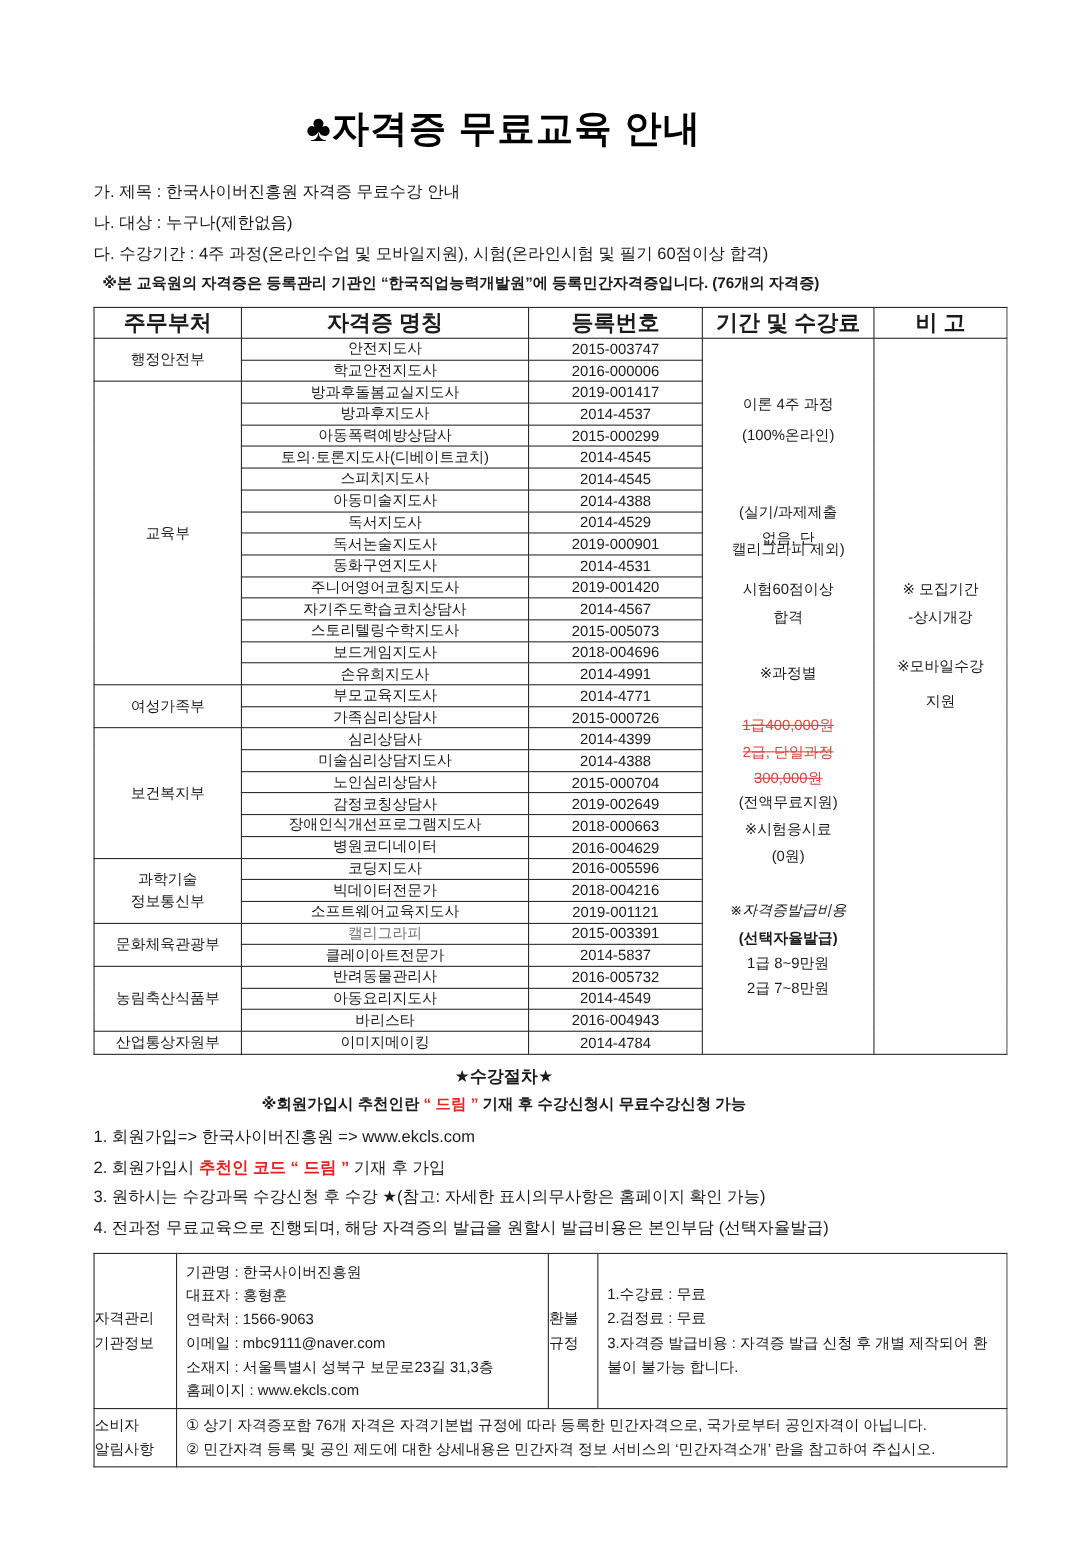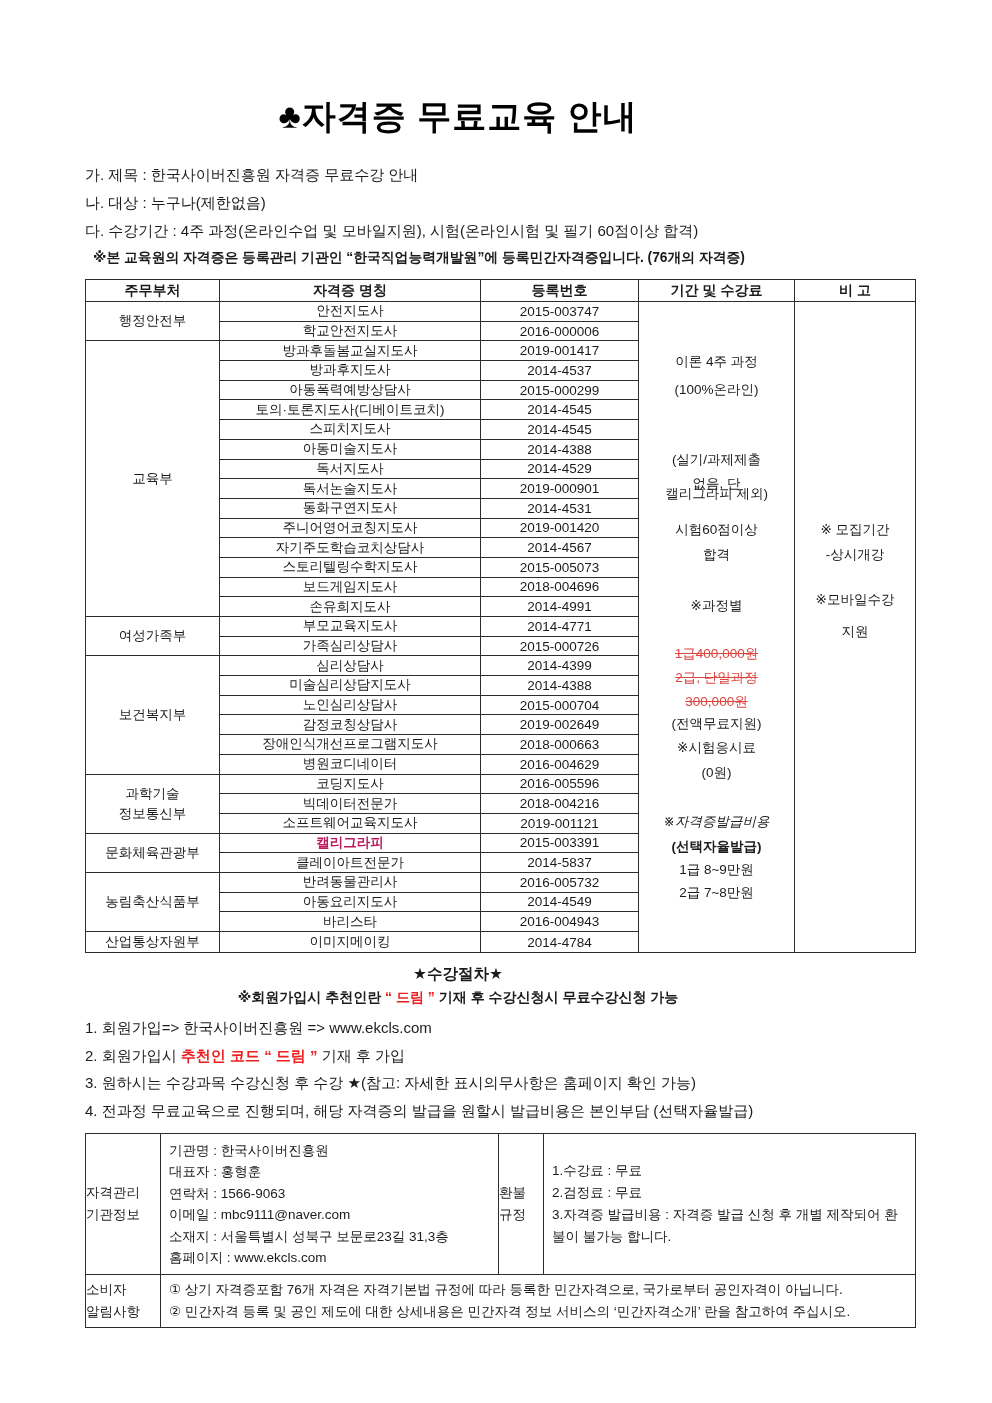--- a/index.html
+++ b/index.html
@@ -16,27 +16,27 @@
   .intro { margin:21px 0 0 85px; font-size:15px; line-height:28px; }
   .intro-note { margin:2px 0 10px 93px; font-size:13.8px; font-weight:bold; line-height:22px; }
 
   table.cert {
     border-collapse:collapse; margin-left:85px; width:830px; table-layout:fixed;
   }
   table.cert th, table.cert td {
     border:1px solid #2c2c2c; text-align:center; vertical-align:middle;
     font-size:13.5px; padding:0; overflow:hidden;
   }
-  table.cert th { height:22px; font-weight:bold; font-size:14px; }
+  table.cert th { height:22px; font-weight:bold; font-size:20px; }
   table.cert td { height:19.7px; }
   td.ministry { white-space:pre-line; line-height:20px; }
   td.merged { position:relative; vertical-align:top; }
   .mline { position:absolute; left:0; width:100%; text-align:center; line-height:20px; }
   .strike { color:#dd4440; text-decoration:line-through; }
-  .salmon { color:#be185d;font-weight:bold; }
+  .salmon { color:#737373; }
   .boldline { font-weight:bold; }
   .red-bold { color:#ee1f1f; font-weight:bold; }
 
   .proc-head { margin-top:9px; text-align:center; font-size:15.5px; font-weight:bold; line-height:23px; }
   .proc-sub { text-align:center; font-size:14px; font-weight:bold; line-height:24px; }
   .steps { margin:5px 0 0 85px; font-size:15px; }
   .step { line-height:27.5px; }
 
   table.info {
     border-collapse:collapse; margin:9px 0 0 85px; width:830px; table-layout:fixed;

